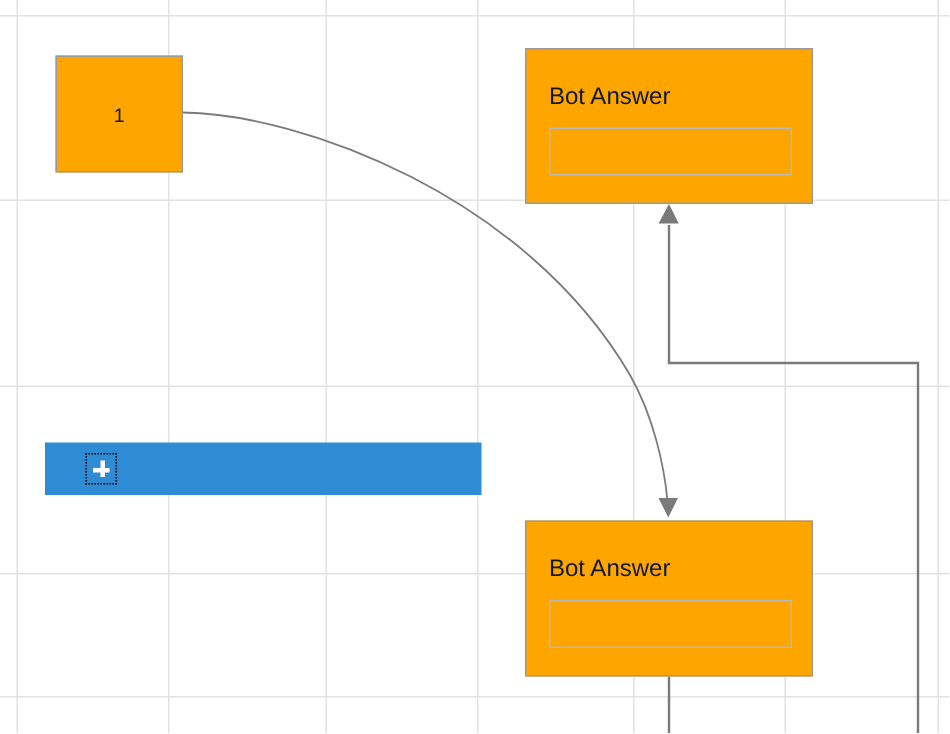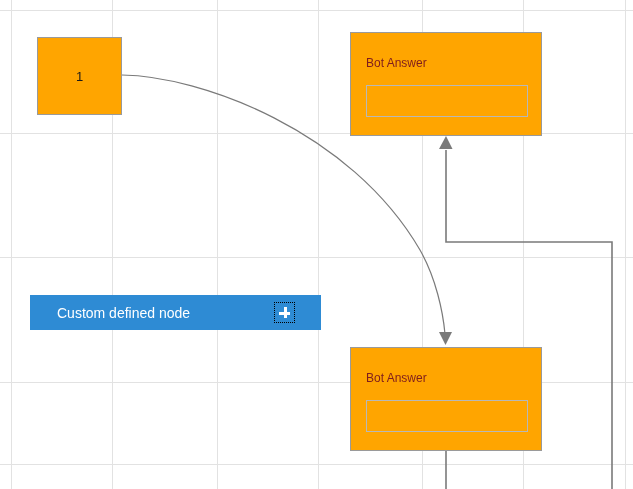--- a/index.html
+++ b/index.html
@@ -72,22 +72,22 @@
     width: 192px;
     height: 104px;
     padding: 0;
   }
   .node-bot-top { left: 350px; top: 32px; }
   .node-bot-bottom { left: 350px; top: 347px; }
   .node-bot-title {
     position: absolute;
     left: 15px;
     top: 24px;
-    font-size: 12px;
-    color: #7f1d1d;
+    font-size: 16px;
+    color: #0f172a;
     line-height: 1;
     white-space: nowrap;
   }
   .node-bot-field {
     position: absolute;
     left: 15px;
     top: 52px;
     width: 162px;
     height: 32px;
     box-sizing: border-box;
@@ -184,17 +184,16 @@
     <span class="node-bot-title">Bot Answer</span>
     <div class="node-bot-field"></div>
   </div>
 
   <div class="node node-bot node-bot-bottom">
     <span class="node-bot-title">Bot Answer</span>
     <div class="node-bot-field"></div>
   </div>
 
   <div class="palette-button">
-    <span class="palette-button-label">Custom defined node</span>
     <span class="palette-add-icon"></span>
   </div>
 
 </div>
 
 </body></html>

